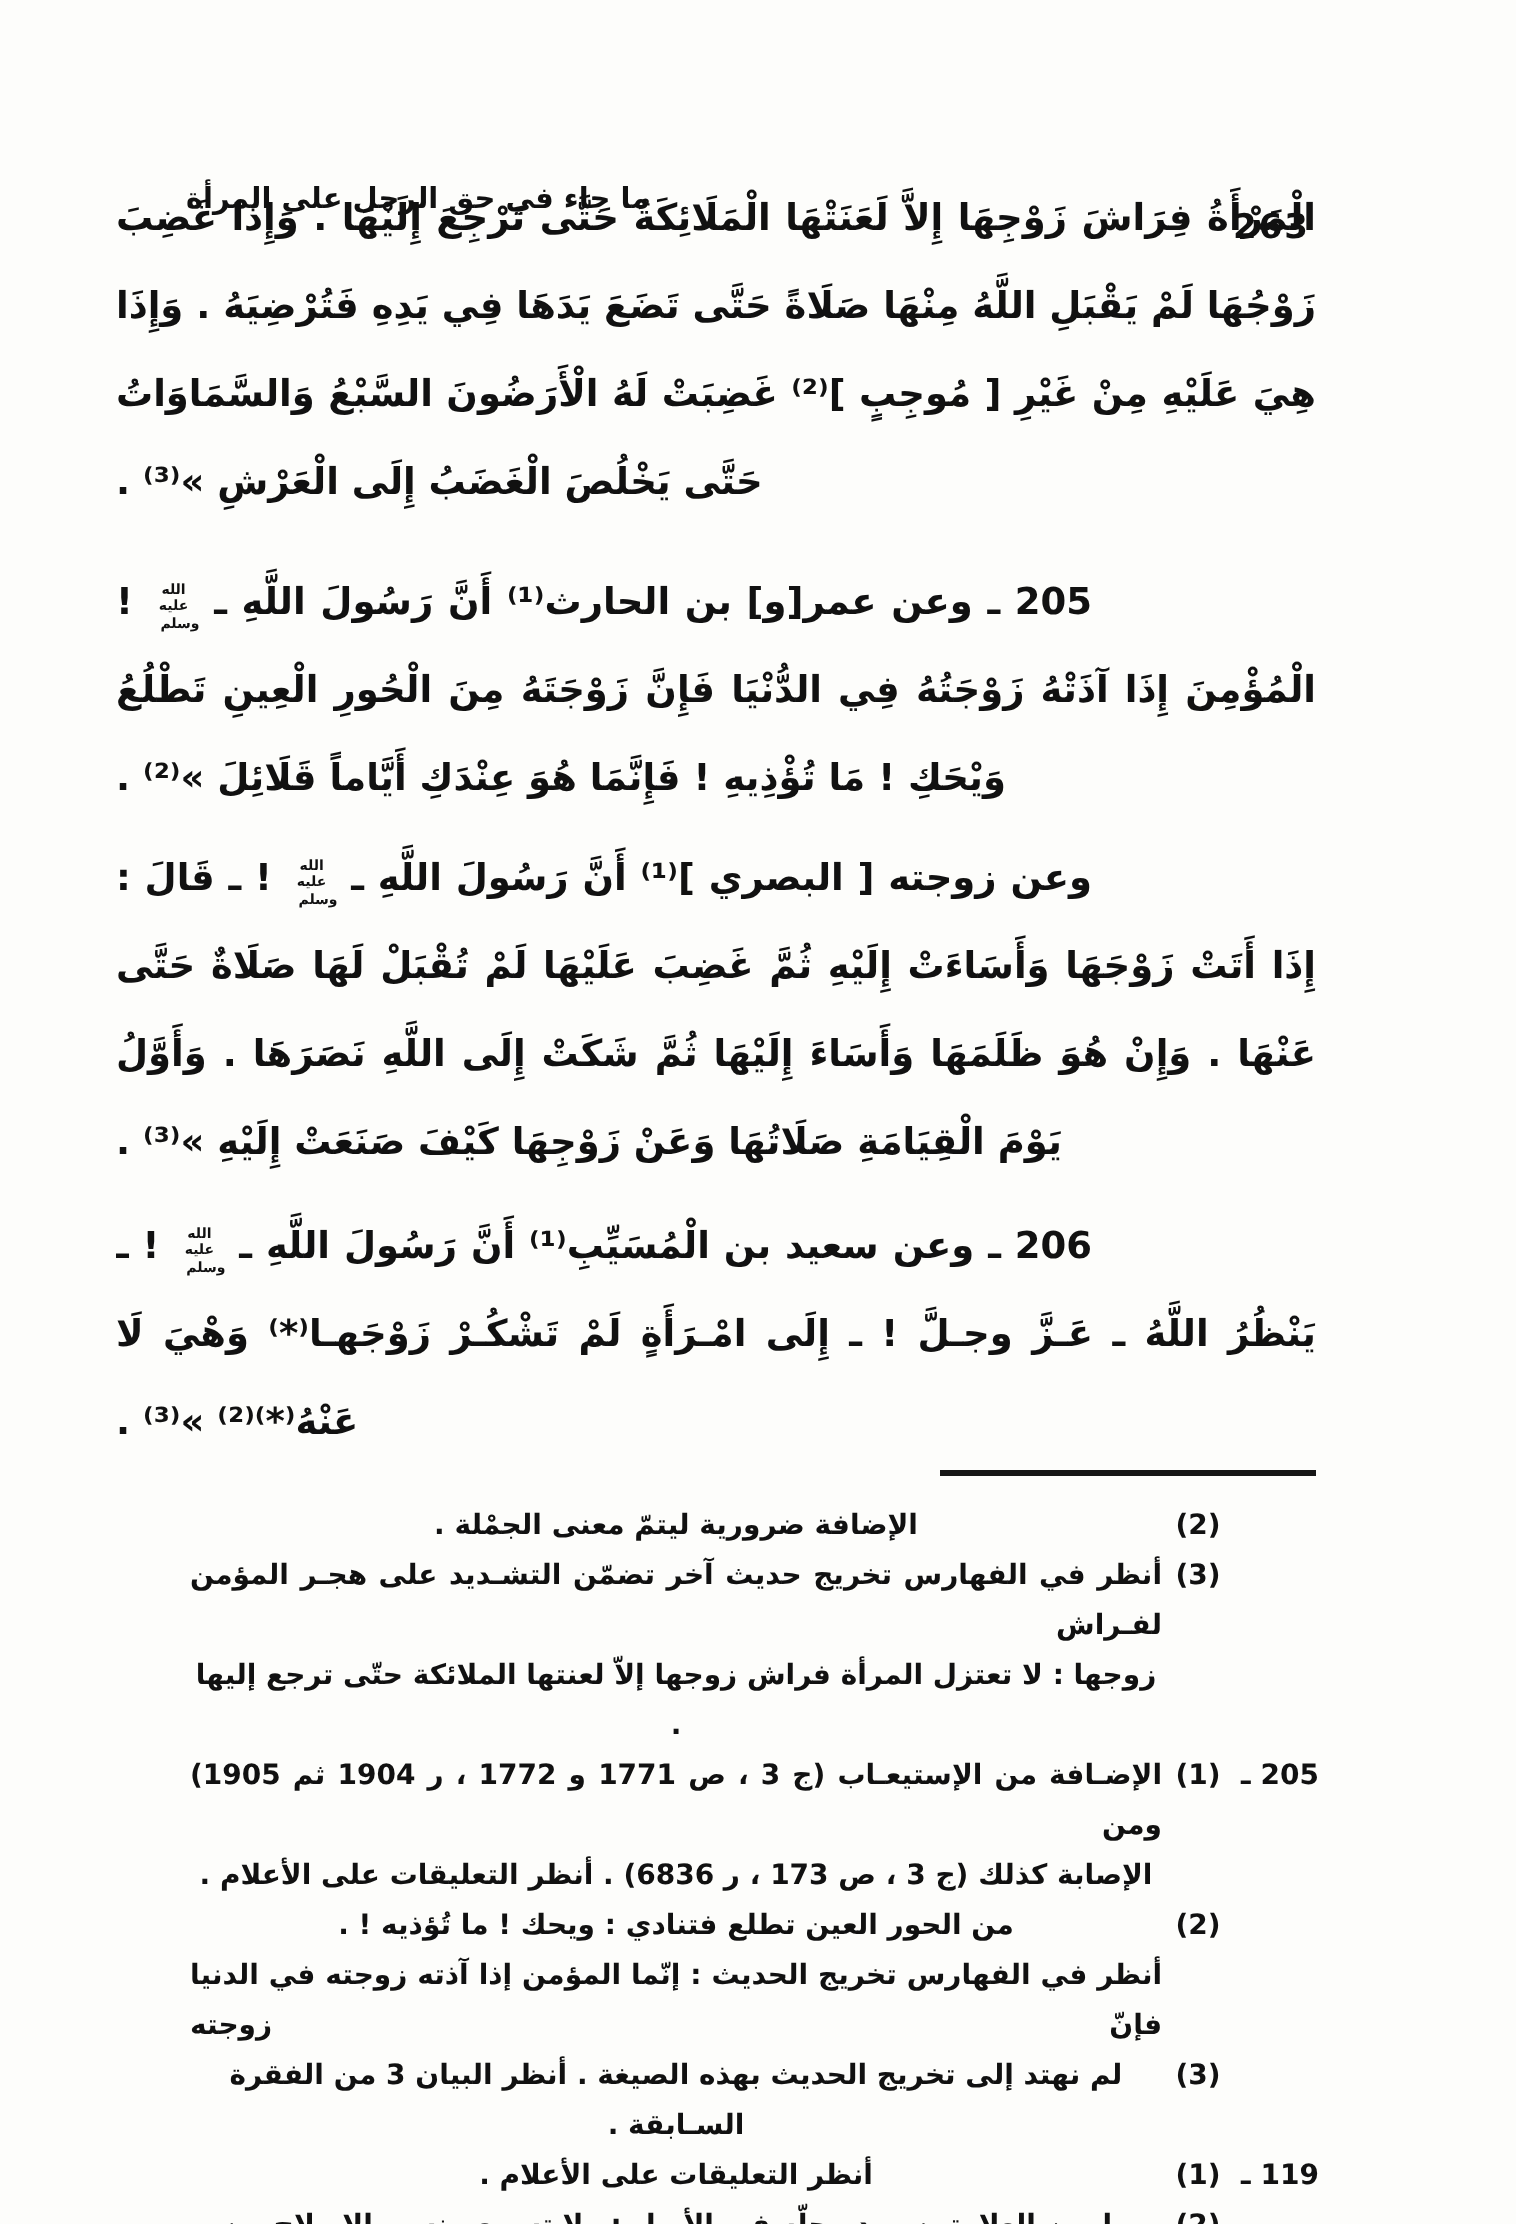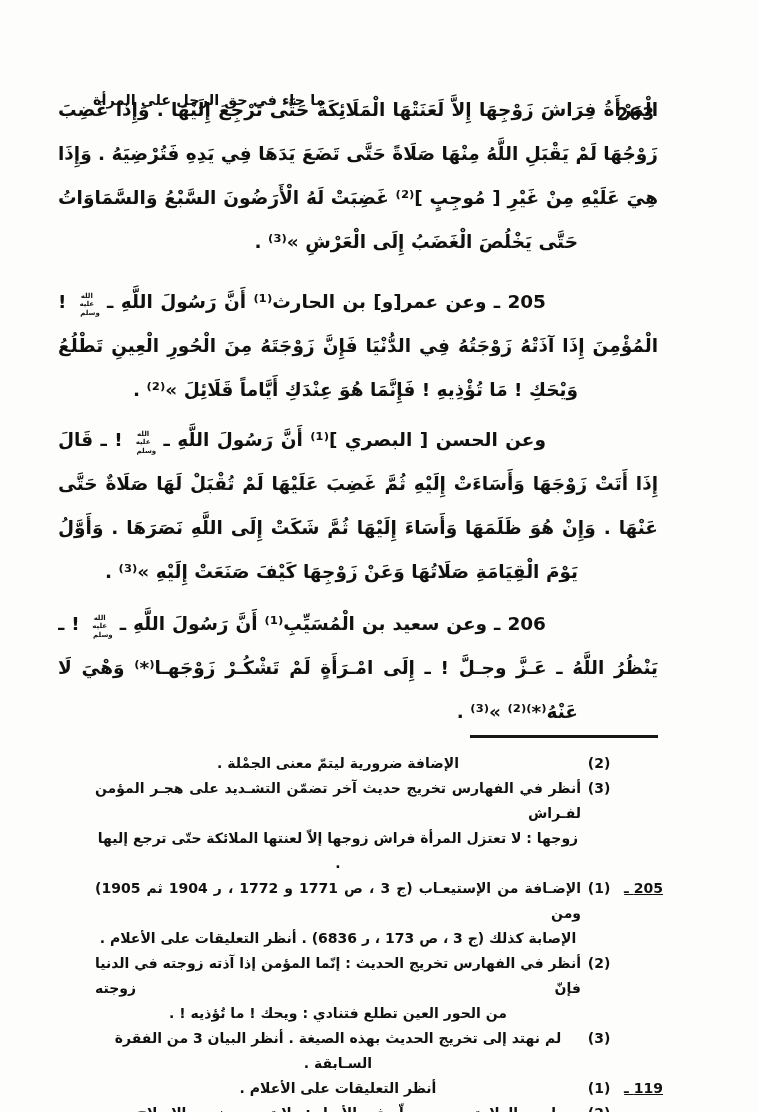--- a/index.html
+++ b/index.html
@@ -23,37 +23,37 @@
   }
   .para{margin:0;}
   .para:nth-child(1){margin-bottom:16px;}
   .para:nth-child(2){margin-bottom:6px;}
   .para:nth-child(3){margin-bottom:8px;}
   .line{
     line-height:44px;height:44px;overflow:hidden;
     text-align:justify;text-align-last:justify;
   }
   .line.first{text-indent:112px;}
-  .line.end{text-align:right;text-align-last:auto;padding-left:0;padding-right:80px;}
+  .line.end{text-align:left;text-align-last:auto;padding-left:0;padding-right:80px;}
   
   .saw{
     display:inline-block;width:26px;font-size:7px;line-height:1.25;
     text-align:center;vertical-align:-7px;white-space:normal;font-weight:700;
   }
   
   .fn-sep{
     position:absolute;top:735px;right:100px;width:188px;height:3px;background:#161616;
   }
   
   .footnotes{
     position:absolute;top:751px;left:95px;width:568px;
     direction:rtl;font-size:14px;
   }
   .fn{display:flex;}
-  .fn-num{flex:none;width:46px;text-align:right;line-height:25px;letter-spacing:.5px;text-decoration:underline;}
+  .fn-num{flex:none;width:46px;text-align:center;line-height:25px;letter-spacing:.5px;}
   .fn-marker{flex:none;width:36px;text-align:center;line-height:25px;}
   .fn-text{flex:1;min-width:0;}
   .fn-line{line-height:25px;text-align:center;overflow:hidden;}
   .fn-line.just{text-align:justify;text-align-last:justify;}
 </style>
 </head>
 <body>
 
 <div class="page">
 
@@ -68,21 +68,21 @@
         <div class="line full"><span>زَوْجُهَا لَمْ يَقْبَلِ اللَّهُ مِنْهَا صَلَاةً حَتَّى تَضَعَ يَدَهَا فِي يَدِهِ فَتُرْضِيَهُ . وَإِذَا غَضِبَتْ</span></div>
         <div class="line full"><span>هِيَ عَلَيْهِ مِنْ غَيْرِ [ مُوجِبٍ ]⁽²⁾ غَضِبَتْ لَهُ الْأَرَضُونَ السَّبْعُ وَالسَّمَاوَاتُ السَّبْعُ</span></div>
         <div class="line end"><span>حَتَّى يَخْلُصَ الْغَضَبُ إِلَى الْعَرْشِ »⁽³⁾ .</span></div>
       </div>
       <div class="para">
         <div class="line first"><span>205 ـ وعن عمر[و] بن الحارث⁽¹⁾ أَنَّ رَسُولَ اللَّهِ ـ </span><span class="saw">صلى الله عليه وسلم</span><span> ! ـ قَالَ : « إِنَّمَا</span></div>
         <div class="line full"><span>الْمُؤْمِنَ إِذَا آذَتْهُ زَوْجَتُهُ فِي الدُّنْيَا فَإِنَّ زَوْجَتَهُ مِنَ الْحُورِ الْعِينِ تَطْلُعُ فَتُنَادِي :</span></div>
         <div class="line end"><span>وَيْحَكِ ! مَا تُؤْذِيهِ ! فَإِنَّمَا هُوَ عِنْدَكِ أَيَّاماً قَلَائِلَ »⁽²⁾ .</span></div>
       </div>
       <div class="para">
-        <div class="line first"><span>وعن الحسن [ البصري ]⁽¹⁾ أَنَّ رَسُولَ اللَّهِ ـ </span><span class="saw">صلى الله عليه وسلم</span><span> ! ـ قَالَ : « إِنَّ الْمَرْأَةَ</span></div>
+        <div class="line first"><span>وعن زوجته [ البصري ]⁽¹⁾ أَنَّ رَسُولَ اللَّهِ ـ </span><span class="saw">صلى الله عليه وسلم</span><span> ! ـ قَالَ : « إِنَّ الْمَرْأَةَ</span></div>
         <div class="line full"><span>إِذَا أَتَتْ زَوْجَهَا وَأَسَاءَتْ إِلَيْهِ ثُمَّ غَضِبَ عَلَيْهَا لَمْ تُقْبَلْ لَهَا صَلَاةٌ حَتَّى يَرْضَى</span></div>
         <div class="line full"><span>عَنْهَا . وَإِنْ هُوَ ظَلَمَهَا وَأَسَاءَ إِلَيْهَا ثُمَّ شَكَتْ إِلَى اللَّهِ نَصَرَهَا . وَأَوَّلُ مَا تُسْأَلُ عَنْهُ</span></div>
         <div class="line end"><span>يَوْمَ الْقِيَامَةِ صَلَاتُهَا وَعَنْ زَوْجِهَا كَيْفَ صَنَعَتْ إِلَيْهِ »⁽³⁾ .</span></div>
       </div>
       <div class="para">
         <div class="line first"><span>206 ـ وعن سعيد بن الْمُسَيِّبِ⁽¹⁾ أَنَّ رَسُولَ اللَّهِ ـ </span><span class="saw">صلى الله عليه وسلم</span><span> ! ـ قَالَ : « لَا</span></div>
         <div class="line full"><span>يَنْظُرُ اللَّهُ ـ عَـزَّ وجـلَّ ! ـ إِلَى امْـرَأَةٍ لَمْ تَشْكُـرْ زَوْجَهـا⁽*⁾ وَهْيَ لَا تَسْتَغْنِي</span></div>
         <div class="line end"><span>عَنْهُ⁽*⁾⁽²⁾ »⁽³⁾ .</span></div>
       </div>
     </div>
@@ -110,22 +110,22 @@
         <span class="fn-marker">(1)</span>
         <div class="fn-text">
           <div class="fn-line just">الإضـافة من الإستيعـاب (ج 3 ، ص 1771 و 1772 ، ر 1904 ثم 1905) ومن</div>
           <div class="fn-line ">الإصابة كذلك (ج 3 ، ص 173 ، ر 6836) . أنظر التعليقات على الأعلام .</div>
         </div>
       </div>
       <div class="fn">
         <span class="fn-num"></span>
         <span class="fn-marker">(2)</span>
         <div class="fn-text">
+          <div class="fn-line ">من الحور العين تطلع فتنادي : ويحك ! ما تُؤذيه ! .</div>
           <div class="fn-line just">أنظر في الفهارس تخريج الحديث : إنّما المؤمن إذا آذته زوجته في الدنيا فإنّ زوجته</div>
-          <div class="fn-line ">من الحور العين تطلع فتنادي : ويحك ! ما تُؤذيه ! .</div>
         </div>
       </div>
       <div class="fn">
         <span class="fn-num"></span>
         <span class="fn-marker">(3)</span>
         <div class="fn-text">
           <div class="fn-line ">لم نهتد إلى تخريج الحديث بهذه الصيغة . أنظر البيان 3 من الفقرة السـابقة .</div>
         </div>
       </div>
       <div class="fn">

